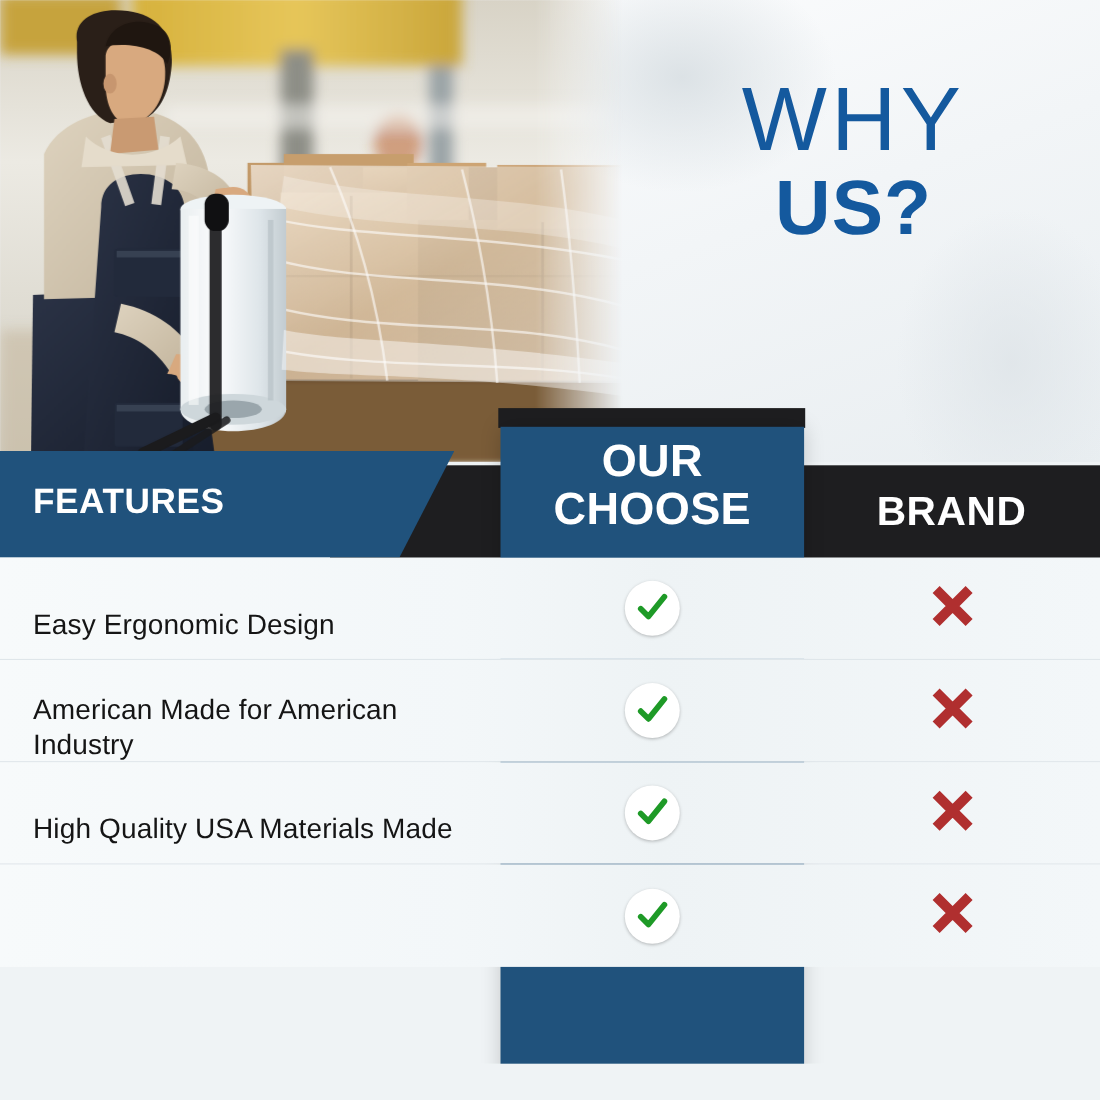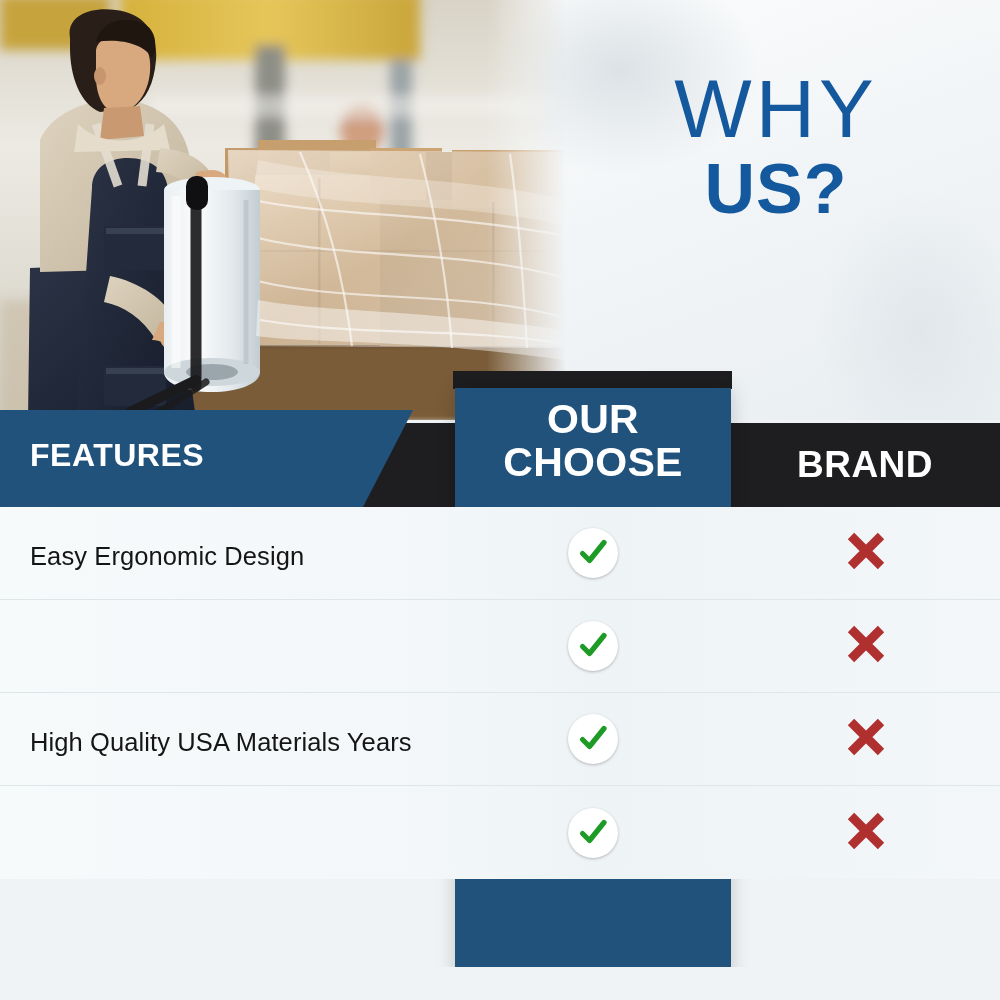--- a/index.html
+++ b/index.html
@@ -94,21 +94,21 @@
     position:absolute;left:0;top:507px;width:1000px;height:460px;
   }
   .row{
     position:relative;
     height:92px;
     border-bottom:1px solid #dfe6ea;
     background:linear-gradient(to right,#f7fafb 0%,#f3f7f9 42%,#eef3f5 60%,#f3f7f9 100%);
   }
   .row:last-child{border-bottom:none;height:93px;}
   .row .feature{
-    position:absolute;left:30px;top:4px;width:400px;height:100%;
+    position:absolute;left:30px;top:16px;width:400px;height:100%;
     display:flex;align-items:center;
     font-size:25.5px;color:#151515;font-weight:400;line-height:1.22;
     letter-spacing:.1px;
   }
   .row .cell-brand{
     position:absolute;left:455px;top:0;width:276px;height:100%;
     display:flex;align-items:center;justify-content:center;
   }
   .row .cell-others{
     position:absolute;left:731px;top:0;width:269px;height:100%;
@@ -310,35 +310,36 @@
             </svg>
           </div>
         </div>
     <div class="cell-others">
           <div class="x-mark"><svg width="46" height="46" viewBox="0 0 46 46" aria-hidden="true">
               <path d="M8 8 L38 38 M38 8 L8 38" fill="none" stroke="#b02f2f" stroke-width="9" stroke-linecap="butt"></path>
             </svg></div>
         </div>
   </div>
       <div class="row">
+    <div class="feature">American Made for American Industry</div>
     <div class="cell-brand">
           <div class="check-badge">
             <svg width="34" height="34" viewBox="0 0 34 34" aria-hidden="true">
               <path d="M6.5 17.5 L13.5 24.5 L28 6.5" fill="none" stroke="#1e9a27" stroke-width="5.2" stroke-linecap="round" stroke-linejoin="round"></path>
             </svg>
           </div>
         </div>
     <div class="cell-others">
           <div class="x-mark"><svg width="46" height="46" viewBox="0 0 46 46" aria-hidden="true">
               <path d="M8 8 L38 38 M38 8 L8 38" fill="none" stroke="#b02f2f" stroke-width="9" stroke-linecap="butt"></path>
             </svg></div>
         </div>
   </div>
       <div class="row">
-    <div class="feature">High Quality USA Materials Years</div>
+    <div class="feature">High Quality USA Materials Made</div>
     <div class="cell-brand">
           <div class="check-badge">
             <svg width="34" height="34" viewBox="0 0 34 34" aria-hidden="true">
               <path d="M6.5 17.5 L13.5 24.5 L28 6.5" fill="none" stroke="#1e9a27" stroke-width="5.2" stroke-linecap="round" stroke-linejoin="round"></path>
             </svg>
           </div>
         </div>
     <div class="cell-others">
           <div class="x-mark"><svg width="46" height="46" viewBox="0 0 46 46" aria-hidden="true">
               <path d="M8 8 L38 38 M38 8 L8 38" fill="none" stroke="#b02f2f" stroke-width="9" stroke-linecap="butt"></path>

